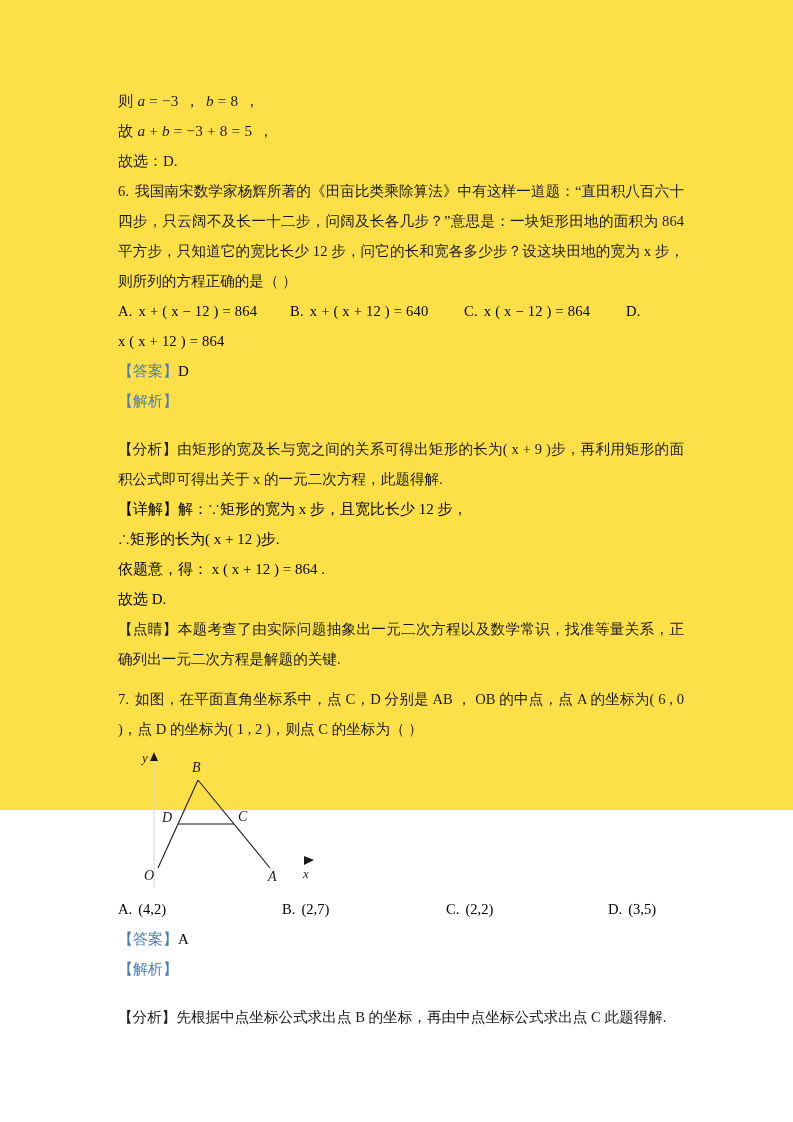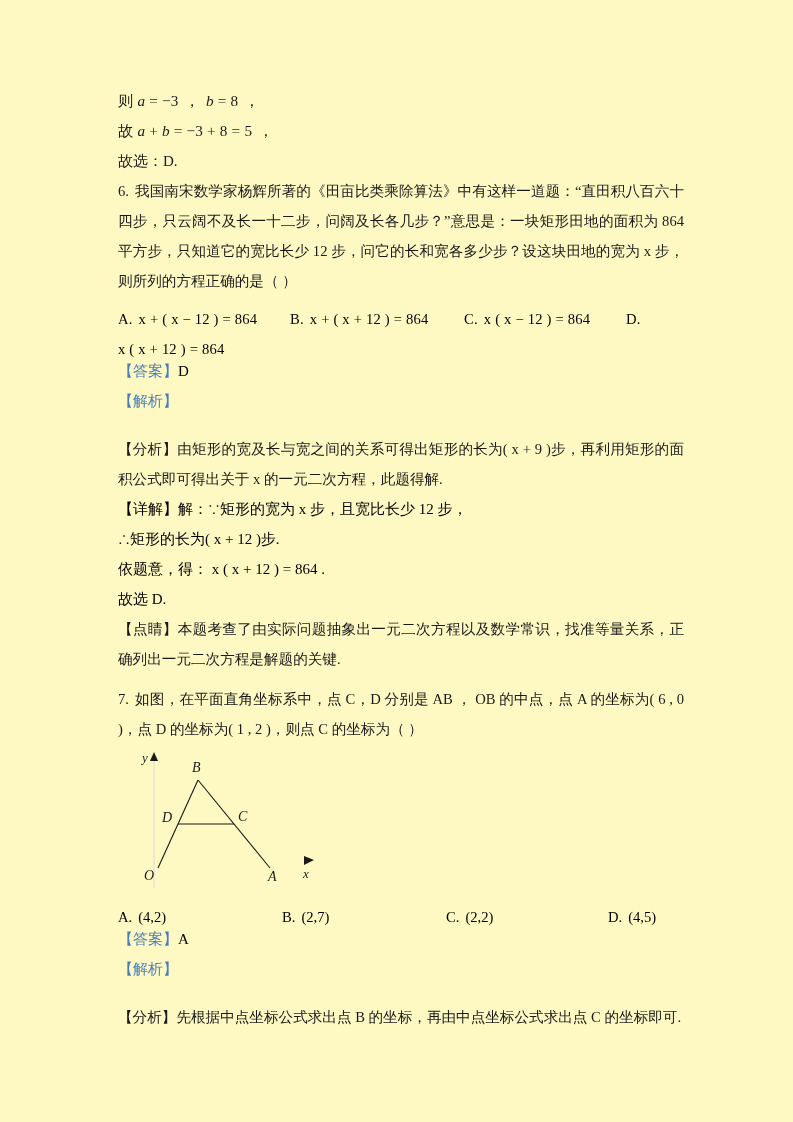--- a/index.html
+++ b/index.html
@@ -12,22 +12,22 @@
     height: 1122px;
     position: relative;
     font-family: "Liberation Serif", "DejaVu Serif", serif;
     color: #000000;
     overflow: hidden;
   }
   .page {
     position: absolute;
     left: 0; top: 0;
     width: 793px;
-    height: 1122px;
-    background: #fef9c3;
+    height: 810px;
+    background: #fde047;
   }
   .content {
     position: absolute;
     left: 118px;
     top: 86px;
     width: 566px;
   }
   .line {
     font-size: 15px;
     line-height: 30px;
@@ -53,21 +53,21 @@
     letter-spacing: 0.2px;
   }
   .opts {
     position: relative;
     height: 30px;
     font-size: 14.6px;
     line-height: 30px;
   }
   .opt {
     position: absolute;
-    top: 8px;
+    top: 0;
     white-space: nowrap;
   }
   .q-line { font-size: 15px; line-height: 30px; }
   .figure-wrap {
     position: relative;
     height: 146px;
     margin-top: 4px;
   }
   .sp { display: inline-block; width: 6px; }
 </style>
@@ -85,21 +85,21 @@
       故&nbsp;<span class="mi">a</span> + <span class="mi">b</span> = −3 + 8 = 5<span class="sp"></span>，
     </div>
 
     <div class="line">故选：D.</div>
 
 
     <div class="para"><span>6.</span><span class="sp"></span><span>我国南宋数学家杨辉所著的《田亩比类乘除算法》中有这样一道题：“直田积八百六十四步，只云阔不及长一十二步，问阔及长各几步？”意思是：一块矩形田地的面积为 864 平方步，只知道它的宽比长少 12 步，问它的长和宽各多少步？设这块田地的宽为 x 步，则所列的方程正确的是（      ）</span></div>
 
     <div class="opts math">
       <span class="opt" style="left:0px;"><span>A.</span><span class="sp"></span><span>x + ( x − 12 ) = 864</span></span>
-      <span class="opt" style="left:172px;"><span>B.</span><span class="sp"></span><span>x + ( x + 12 ) = 864</span></span>
+      <span class="opt" style="left:172px;"><span>B.</span><span class="sp"></span><span>x + ( x + 12 ) = 640</span></span>
       <span class="opt" style="left:346px;"><span>C.</span><span class="sp"></span><span>x ( x − 12 ) = 864</span></span>
       <span class="opt" style="left:508px;"><span>D.</span></span>
     </div>
 
     <div class="opts math">
       <span class="opt" style="left:0px;"><span>x ( x + 12 ) = 864</span></span>
     </div>
 
     <div class="q-line"><span class="blue">【答案】</span><span>D</span></div>
 
@@ -144,25 +144,25 @@
         <text x="120" y="73" font-family="Liberation Serif, serif" font-size="14" font-style="italic" fill="#1a1a1a">C</text>
         <text x="26" y="132" font-family="Liberation Serif, serif" font-size="14" font-style="italic" fill="#1a1a1a">O</text>
         <text x="150" y="133" font-family="Liberation Serif, serif" font-size="14" font-style="italic" fill="#1a1a1a">A</text>
       </svg>
     </div>
 
     <div class="opts">
       <span class="opt" style="left:0px;"><span>A.</span><span class="sp"></span><span>(4,2)</span></span>
       <span class="opt" style="left:164px;"><span>B.</span><span class="sp"></span><span>(2,7)</span></span>
       <span class="opt" style="left:328px;"><span>C.</span><span class="sp"></span><span>(2,2)</span></span>
-      <span class="opt" style="left:490px;"><span>D.</span><span class="sp"></span><span>(4,5)</span></span>
+      <span class="opt" style="left:490px;"><span>D.</span><span class="sp"></span><span>(3,5)</span></span>
     </div>
 
     <div class="q-line"><span class="blue">【答案】</span><span>A</span></div>
 
     <div class="q-line"><span class="blue">【解析】</span></div>
 
     <div style="height:18px;"></div>
 
-    <div class="para"><span>【分析】</span><span>先根据中点坐标公式求出点 B 的坐标，再由中点坐标公式求出点 C 的坐标即可.</span></div>
+    <div class="para"><span>【分析】</span><span>先根据中点坐标公式求出点 B 的坐标，再由中点坐标公式求出点 C 此题得解.</span></div>
 
   </div>
 </div>
 
 </body></html>

